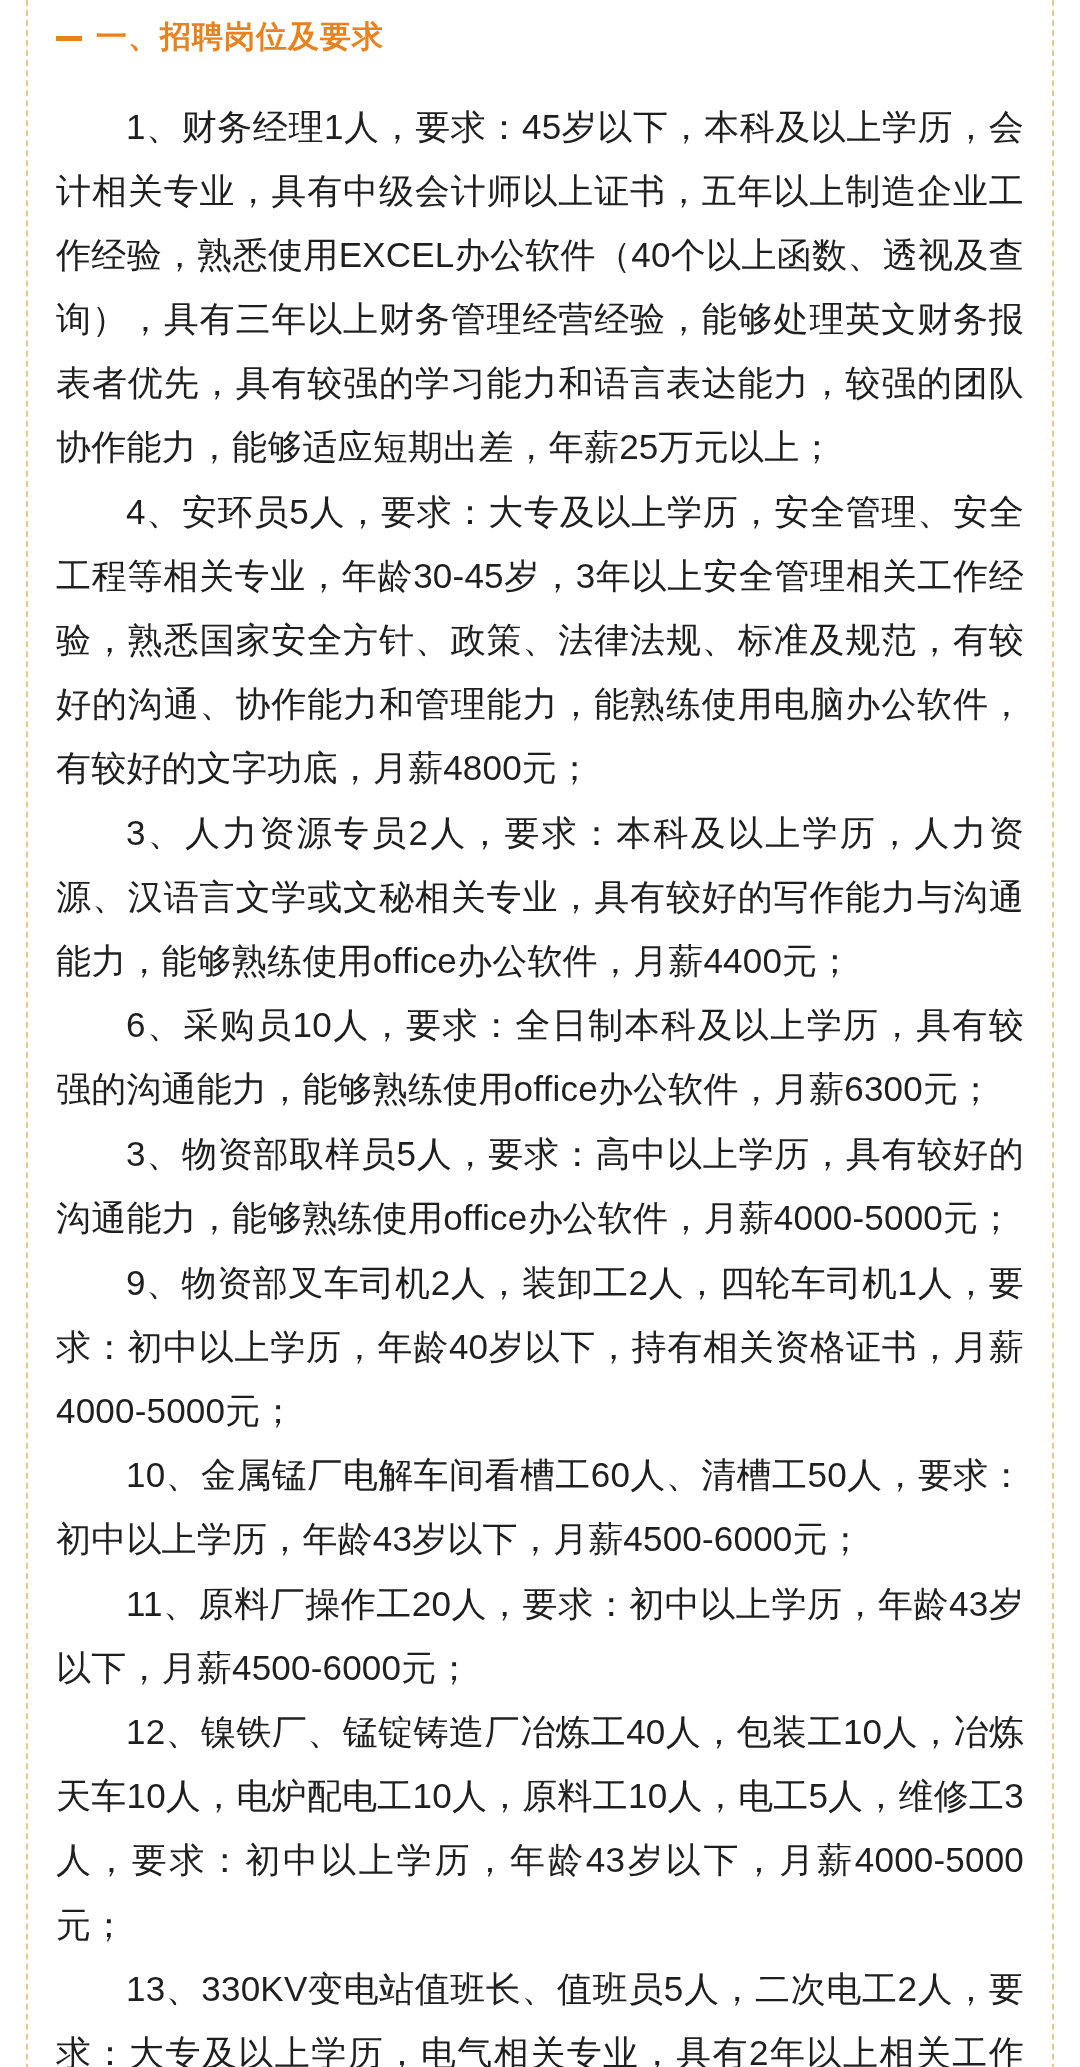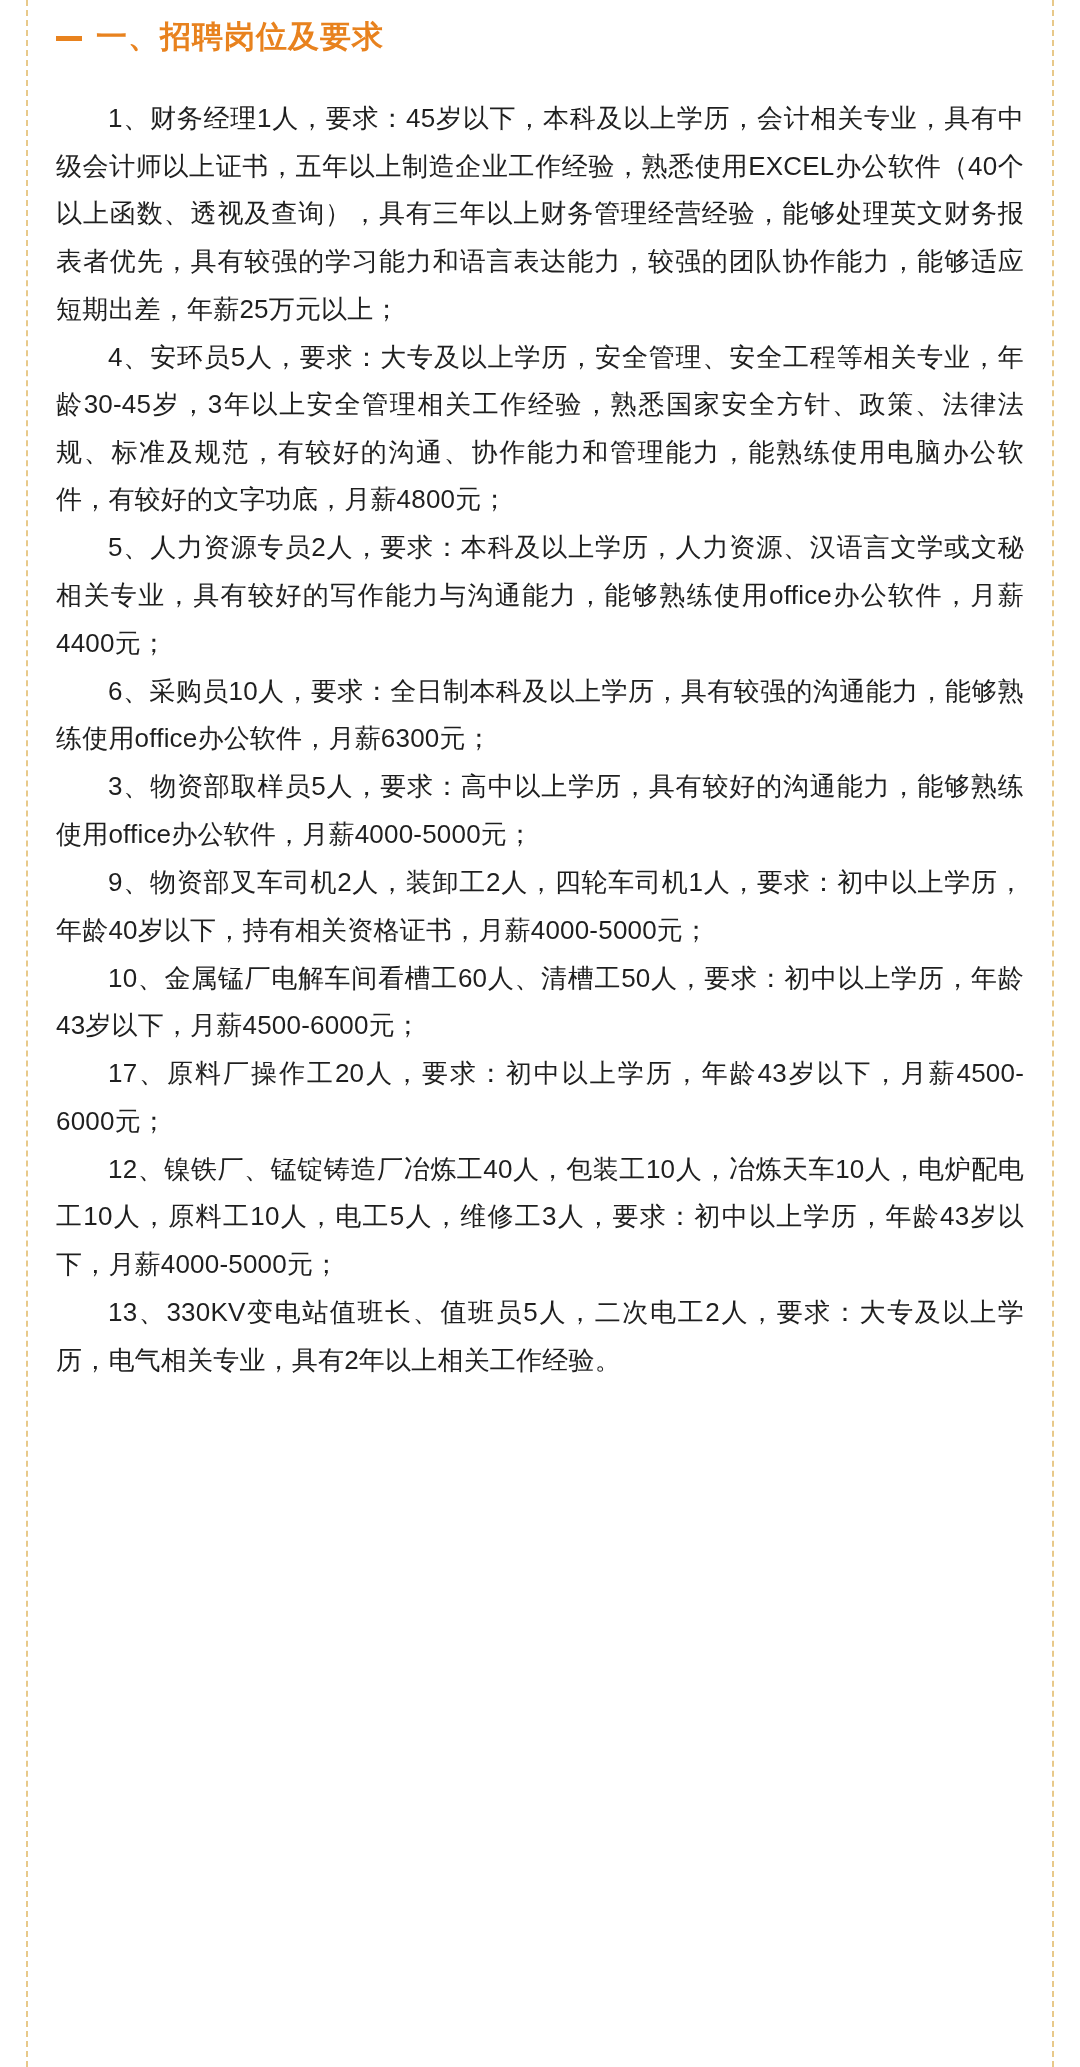--- a/index.html
+++ b/index.html
@@ -58,21 +58,21 @@
     font-weight: bold;
     color: #e8821e;
     letter-spacing: 1px;
     line-height: 1.2;
   }
 
   .body-text {
     margin-top: 30px;
   }
   .para {
-    font-size: 26px;
+    font-size: 35px;
     line-height: 1.83;
     color: #1f1f1f;
     text-align: justify;
     text-justify: inter-ideograph;
     text-indent: 2em;
     margin: 0 0 0.5px 0;
     letter-spacing: 0.2px;
   }
 </style>
 </head>
@@ -85,24 +85,24 @@
   <div class="content">
 
     <div class="section-title">
       <span class="title-bar"></span>
       <span class="title-text">一、招聘岗位及要求</span>
     </div>
 
     <div class="body-text">
       <p class="para">1、财务经理1人，要求：45岁以下，本科及以上学历，会计相关专业，具有中级会计师以上证书，五年以上制造企业工作经验，熟悉使用EXCEL办公软件（40个以上函数、透视及查询），具有三年以上财务管理经营经验，能够处理英文财务报表者优先，具有较强的学习能力和语言表达能力，较强的团队协作能力，能够适应短期出差，年薪25万元以上；</p>
       <p class="para">4、安环员5人，要求：大专及以上学历，安全管理、安全工程等相关专业，年龄30-45岁，3年以上安全管理相关工作经验，熟悉国家安全方针、政策、法律法规、标准及规范，有较好的沟通、协作能力和管理能力，能熟练使用电脑办公软件，有较好的文字功底，月薪4800元；</p>
-      <p class="para">5、人力资源专员2人，要求：本科及以上学历，人力资源、汉语言文学或文秘相关专业，具有较好的写作能力与沟通能力，能够熟练使用office办公软件，月薪4400元；</p>
+      <p class="para">3、人力资源专员2人，要求：本科及以上学历，人力资源、汉语言文学或文秘相关专业，具有较好的写作能力与沟通能力，能够熟练使用office办公软件，月薪4400元；</p>
       <p class="para">6、采购员10人，要求：全日制本科及以上学历，具有较强的沟通能力，能够熟练使用office办公软件，月薪6300元；</p>
       <p class="para">3、物资部取样员5人，要求：高中以上学历，具有较好的沟通能力，能够熟练使用office办公软件，月薪4000-5000元；</p>
       <p class="para">9、物资部叉车司机2人，装卸工2人，四轮车司机1人，要求：初中以上学历，年龄40岁以下，持有相关资格证书，月薪4000-5000元；</p>
       <p class="para">10、金属锰厂电解车间看槽工60人、清槽工50人，要求：初中以上学历，年龄43岁以下，月薪4500-6000元；</p>
-      <p class="para">17、原料厂操作工20人，要求：初中以上学历，年龄43岁以下，月薪4500-6000元；</p>
+      <p class="para">11、原料厂操作工20人，要求：初中以上学历，年龄43岁以下，月薪4500-6000元；</p>
       <p class="para">12、镍铁厂、锰锭铸造厂冶炼工40人，包装工10人，冶炼天车10人，电炉配电工10人，原料工10人，电工5人，维修工3人，要求：初中以上学历，年龄43岁以下，月薪4000-5000元；</p>
       <p class="para">13、330KV变电站值班长、值班员5人，二次电工2人，要求：大专及以上学历，电气相关专业，具有2年以上相关工作经验。</p>
     </div>
 
   </div>
 </div>
 
 </body></html>

